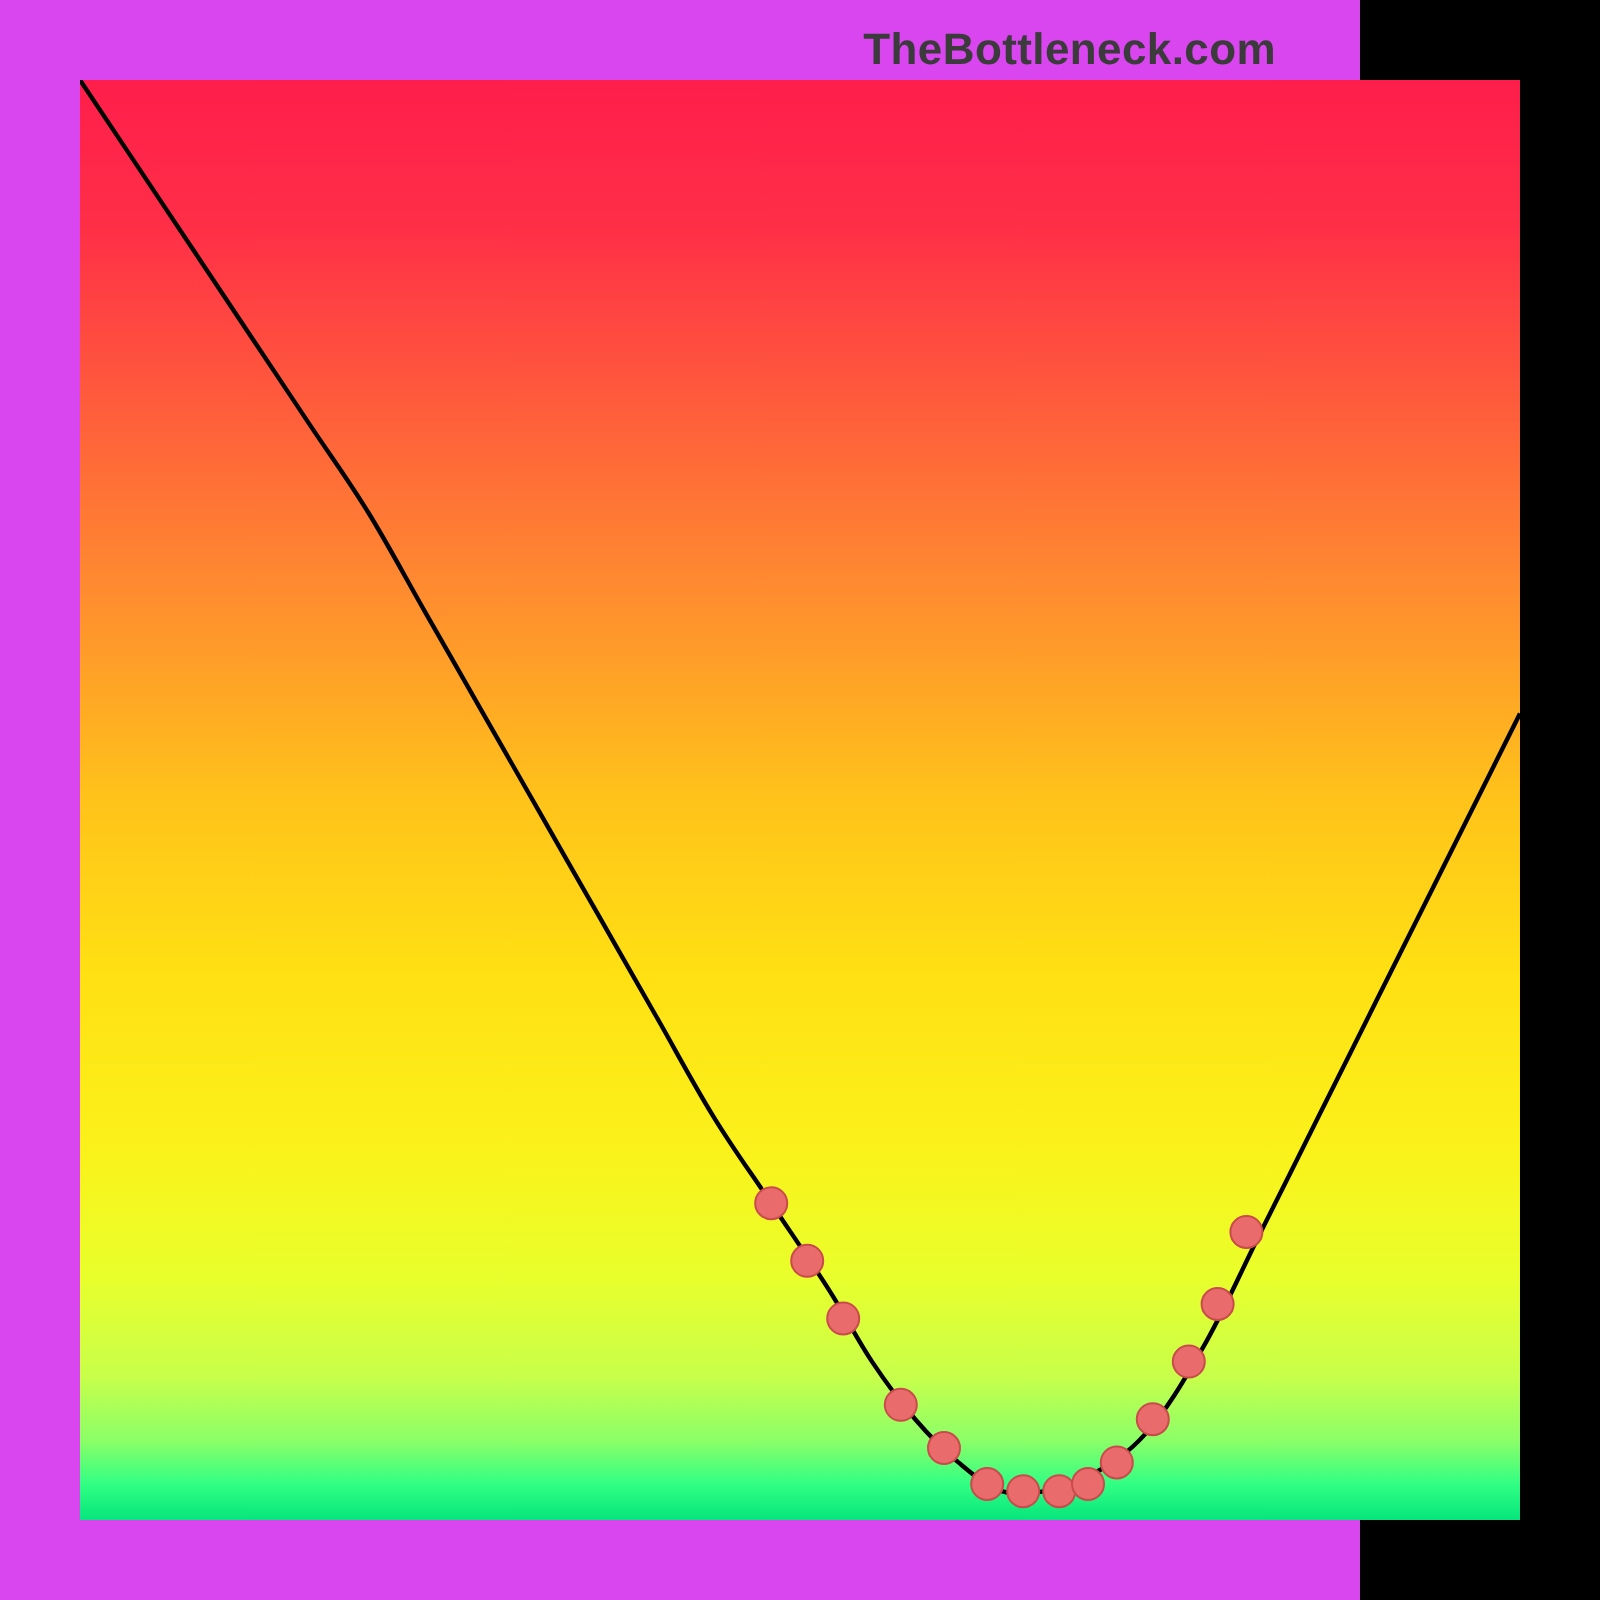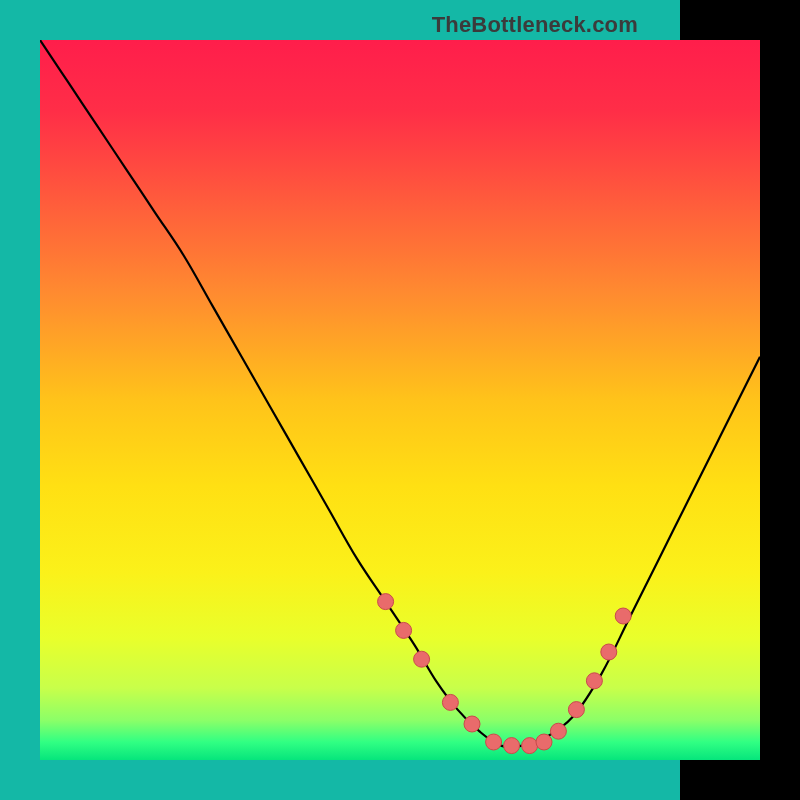--- a/index.html
+++ b/index.html
@@ -8,21 +8,21 @@
     width: 800px;
     height: 800px;
     background: #000000;
     overflow: hidden;
     font-family: Arial, Helvetica, sans-serif;
   }
   .stage {
     position: relative;
     width: 680px;
     height: 800px;
-    background: #14b8a6;
+    background: #d946ef;
   }
   .plot-area {
     position: absolute;
     left: 40px;
     top: 40px;
     width: 720px;
     height: 720px;
     overflow: hidden;
   }
   .gradient-bg {

